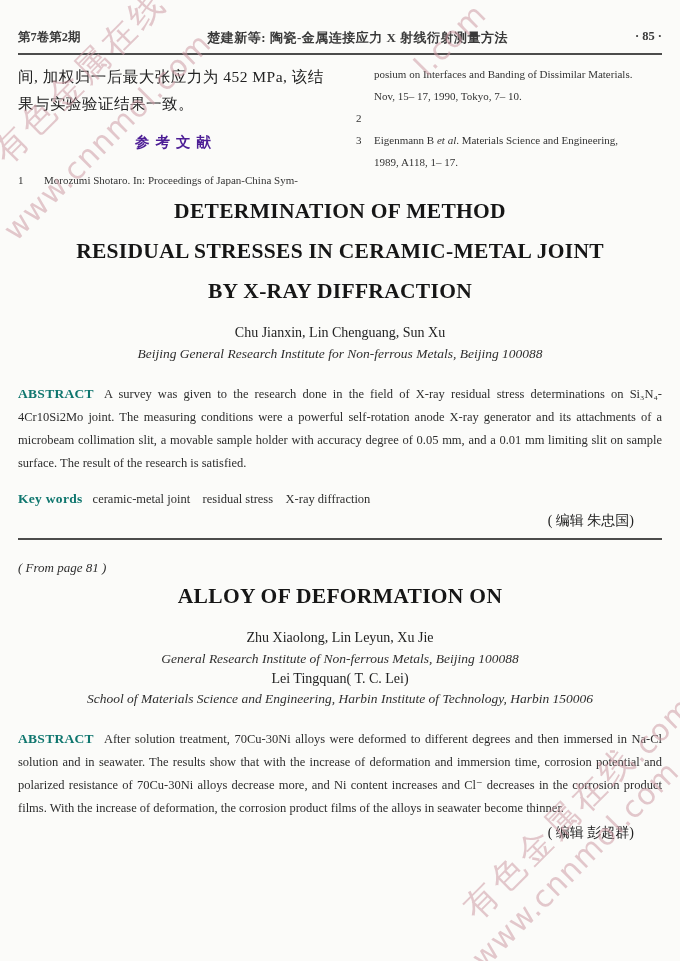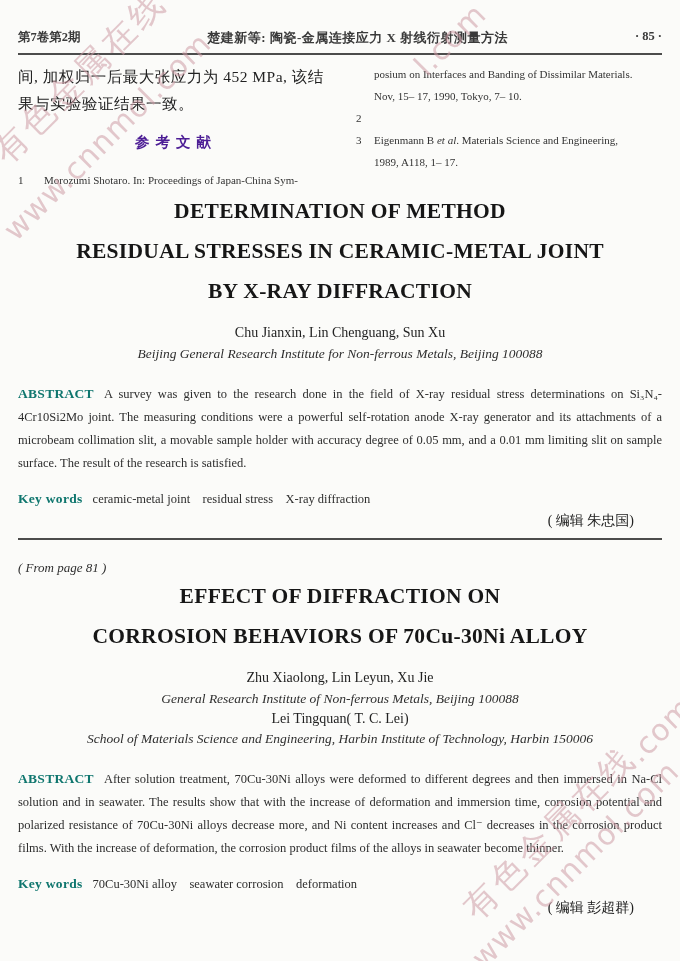--- a/index.html
+++ b/index.html
@@ -116,32 +116,28 @@
       <span class="blabel">Key words</span><span class="kwtext">ceramic-metal joint    residual stress    X-ray diffraction</span>
     </div>
     <div class="editor e1">( 编辑   朱忠国)</div>
   </div>
 
   <div class="rule2"></div>
 
   <div>
     <div class="frompage">( From page 81 )</div>
     <div class="title">
-      <div>EFFECT OF DIFFRACTION ON</div>
-      <div>CORROSION BEHAVIORS OF 70Cu-30Ni ALLOY</div>
+      <div>ALLOY OF DEFORMATION ON</div>
     </div>
     <div class="authors">Zhu Xiaolong, Lin Leyun, Xu Jie</div>
     <div class="affil">General Research Institute of Non-ferrous Metals, Beijing 100088</div>
     <div class="authors" style="margin-top:4px;">Lei Tingquan( T. C.  Lei)</div>
     <div class="affil" style="margin-top:4px;">School of Materials Science and Engineering, Harbin Institute of Technology, Harbin 150006</div>
     <div class="abstract">
       <span class="blabel">ABSTRACT</span><span>After solution treatment, 70Cu-30Ni alloys were deformed to different degrees and then immersed in Na-Cl solution and in seawater. The results show that with the increase of deformation and immersion time, corrosion potential and polarized resistance of 70Cu-30Ni alloys decrease more, and Ni content increases and Cl⁻ decreases in the corrosion product films. With the increase of deformation, the corrosion product films of the alloys in seawater become thinner.</span>
-    </div>
-    <div class="kw">
-      <span class="blabel">Key words</span><span class="kwtext">70Cu-30Ni alloy    seawater corrosion    deformation</span>
     </div>
     <div class="editor">( 编辑   彭超群)</div>
   </div>
 
 </div>
 
 <div class="wm cn rot wm-cn-tl">有色金属在线</div>
 <div class="wm url rot wm-url-tl">www.cnnmol.com</div>
 <div class="wm url rot wm-part-tl">l.com</div>
 <div class="wm cn rot wm-cn-br">有色金属在线</div>

